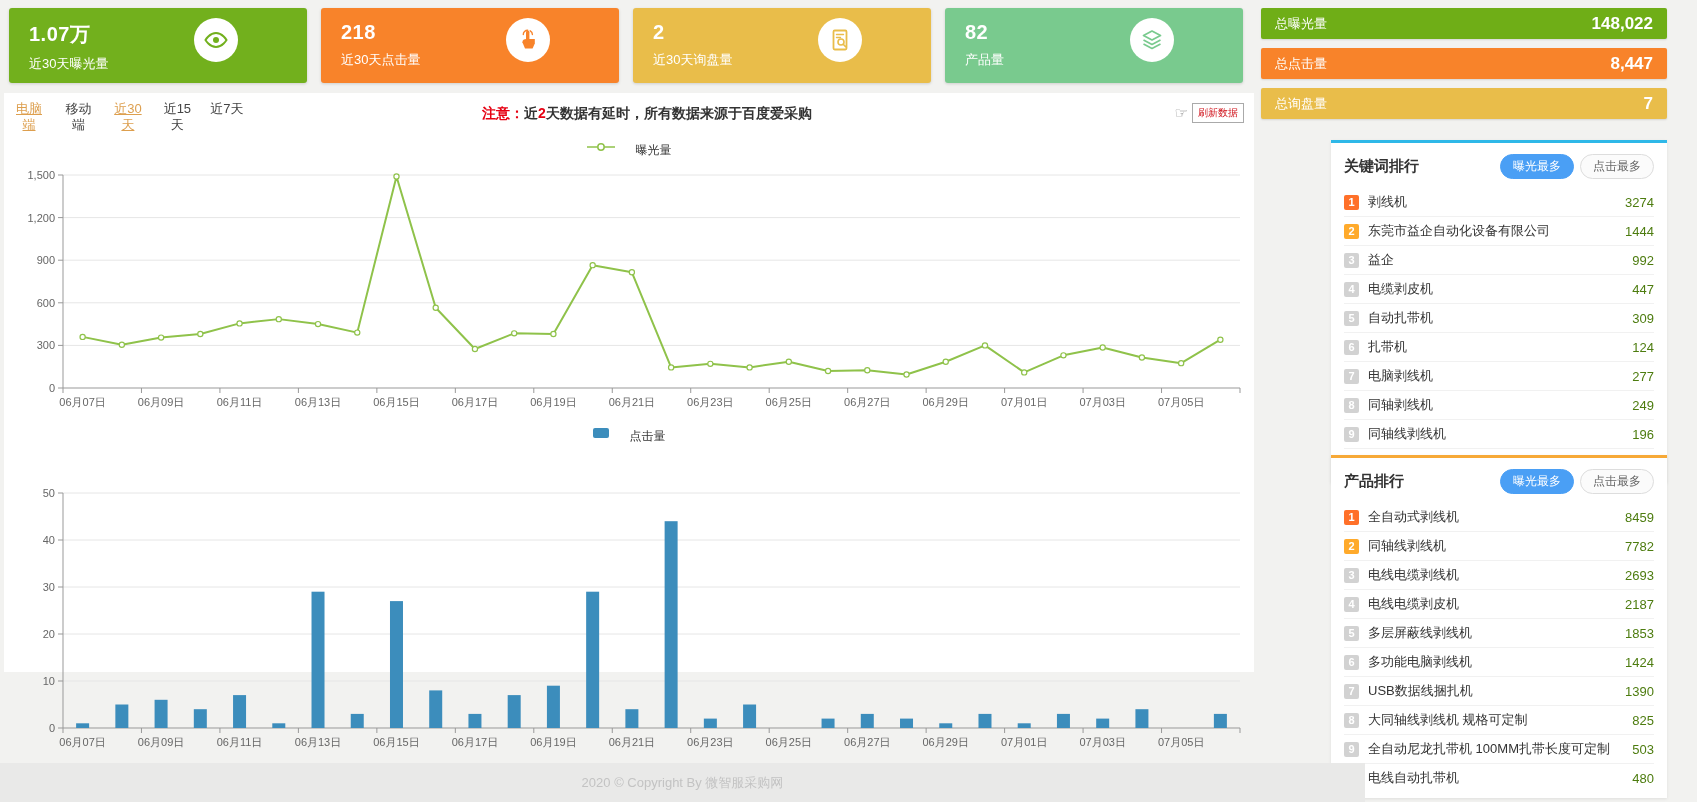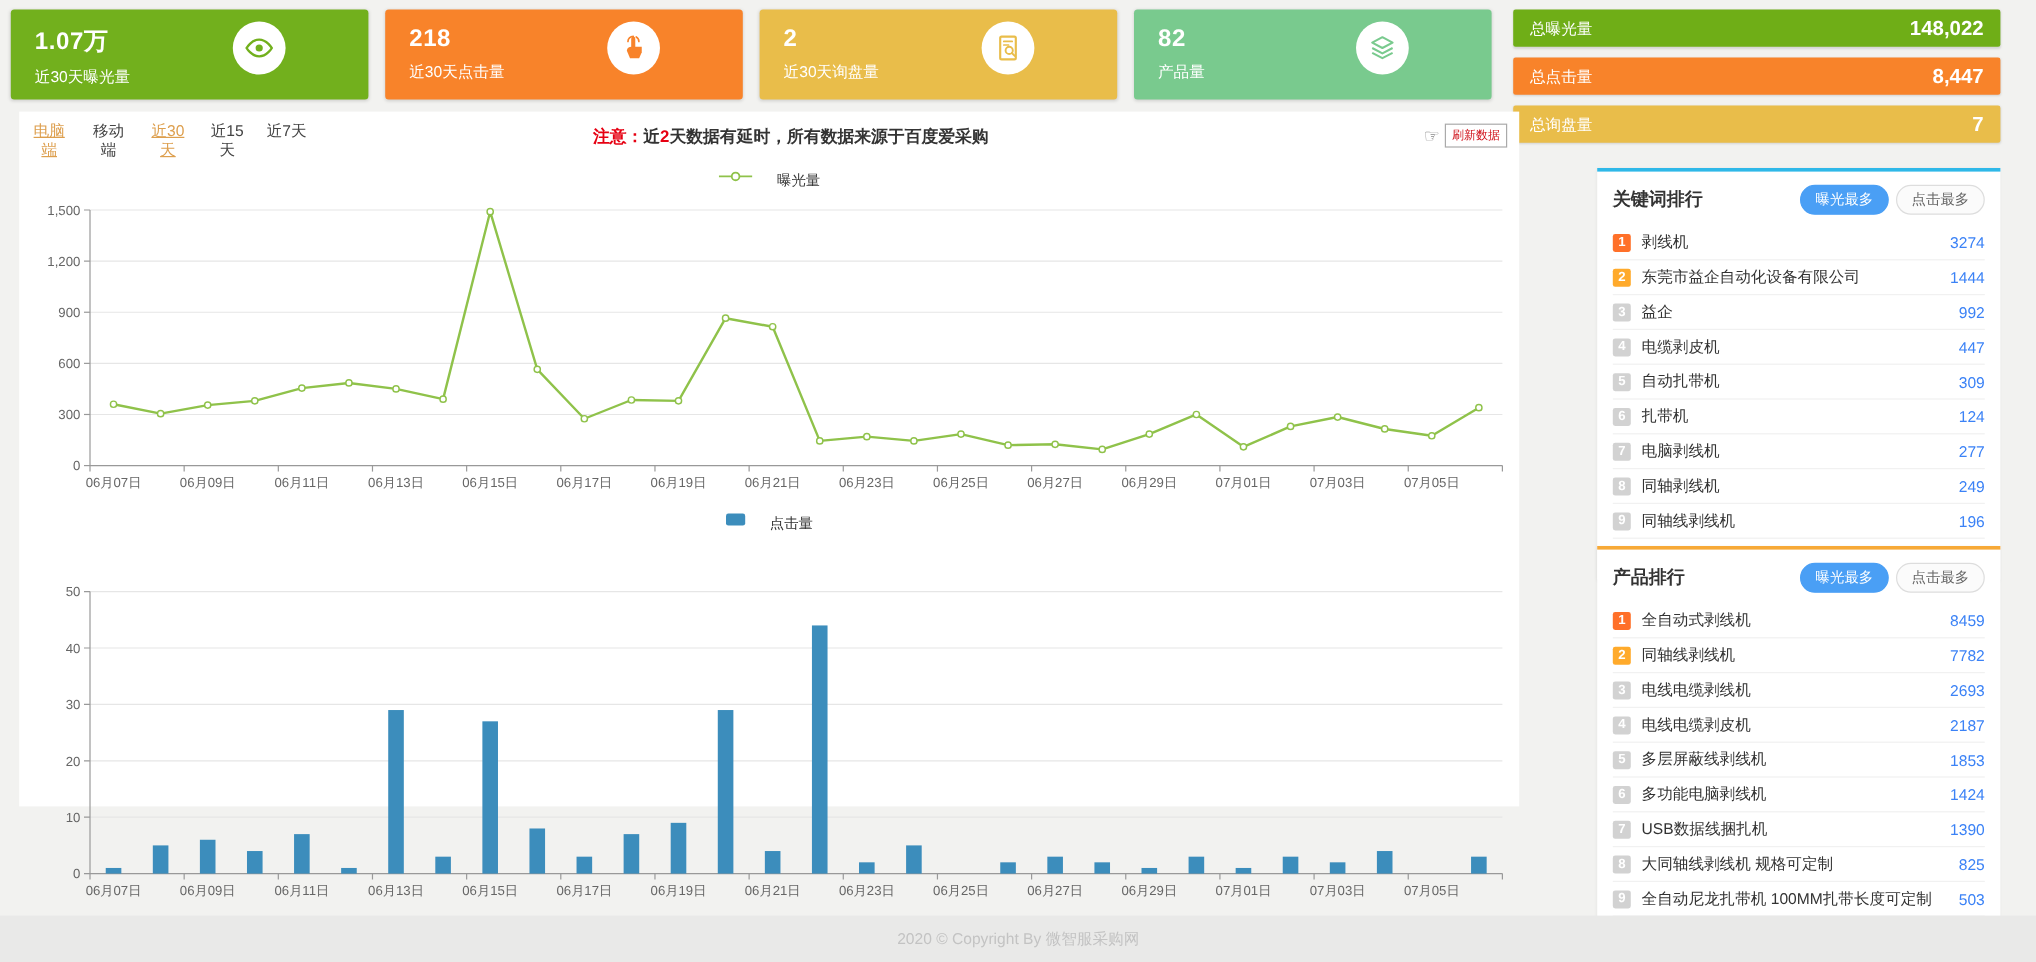--- a/index.html
+++ b/index.html
@@ -15,21 +15,21 @@
   .icon-circle { position:absolute; left:62%; top:10px; width:44px; height:44px; background:#fff; border-radius:50%; display:flex; align-items:center; justify-content:center; }
   .icon-circle svg { width:24px; height:24px; }
 
   
   .totals { position:absolute; top:8px; right:30px; width:406px; }
   .total-bar { height:31px; border-radius:2px; margin-bottom:9px; color:#fff; display:flex; align-items:center; padding:10px 14px; box-shadow:0 1px 2px rgba(0,0,0,.12); }
   .total-bar .t-lbl { font-size:13px; }
   .total-bar .t-val { margin-left:auto; font-size:17px; font-weight:bold; }
 
   
-  .main-panel { position:absolute; top:93px; left:16px; width:1250px; height:579px; background:#fff; }
+  .main-panel { position:absolute; top:93px; left:4px; width:1250px; height:579px; background:#fff; }
   .tabs { position:absolute; top:8px; left:8px; }
   .tab { display:inline-block; width:34px; margin-right:11px; text-align:center; font-size:13px; color:#444; text-decoration:none; line-height:1.25; vertical-align:top; cursor:pointer; }
   .tab.active { color:#dd9f4e; text-decoration:underline; }
   .notice { position:absolute; top:12px; left:0; right:0; text-align:center; font-size:14px; font-weight:bold; color:#333;margin-left:36px; }
   .notice .red { color:#e60012; }
   .refresh-wrap { position:absolute; top:10px; right:10px; display:flex; align-items:center; gap:4px; }
   .hand-glyph { color:#8a8a8a; font-size:15px; }
   .refresh-btn { border:1px solid #aaa; background:#fff; color:#d0121b; font-size:10px; padding:2px 5px; cursor:pointer; font-family:inherit; }
 
   .legend { position:absolute; left:0; right:0; text-align:center; font-size:12px; color:#333; z-index:2; }
@@ -51,24 +51,24 @@
   .pill { font-size:12px; border-radius:20px; padding:3px 12px; cursor:pointer; font-family:inherit; }
   .pill.active { background:#4a9ff5; border:1px solid #4a9ff5; color:#fff;text-align:center; }
   .pill.inactive { background:#fbfbfb; border:1px solid #ddd; color:#666; }
   .rank-row { display:flex; align-items:center; padding:5px 0; border-bottom:1px solid #f1f1f1; font-size:13px; color:#333; cursor:pointer; }
   .rank-row:last-child { border-bottom:none; }
   .rank-badge { width:15px; height:15px; border-radius:2px; color:#fff; font-size:11px; font-weight:bold; display:flex; align-items:center; justify-content:center; margin-right:9px; flex:0 0 auto; }
   .rb-1 { background:#ff7029; }
   .rb-2 { background:#ffaa2b; }
   .rb-n { background:#d2d2d2; }
   .rank-label { flex:1; white-space:nowrap; overflow:hidden; }
-  .rank-value { margin-left:8px; color:#3b82f6; }
+  .rank-value { margin-left:8px; color:#4d7c0f; }
 
   
-  .footer { position:absolute; left:0; bottom:0; width:1697px; height:39px; background:#e9e9e8; text-align:center; line-height:39px; font-size:13px; color:#c3c3c3;margin-top:36px; }
+  .footer { position:absolute; left:0; bottom:0; width:1365px; height:39px; background:#e9e9e8; text-align:center; line-height:39px; font-size:13px; color:#c3c3c3;margin-top:36px; }
 </style>
 </head>
 <body>
 
 <div class="page">
 
   <div class="cards-row">
     <div class="stat-card" style="background: rgb(114, 176, 29);">
       <div class="val">1.07万</div>
       <div class="lbl">近30天曝光量</div>

